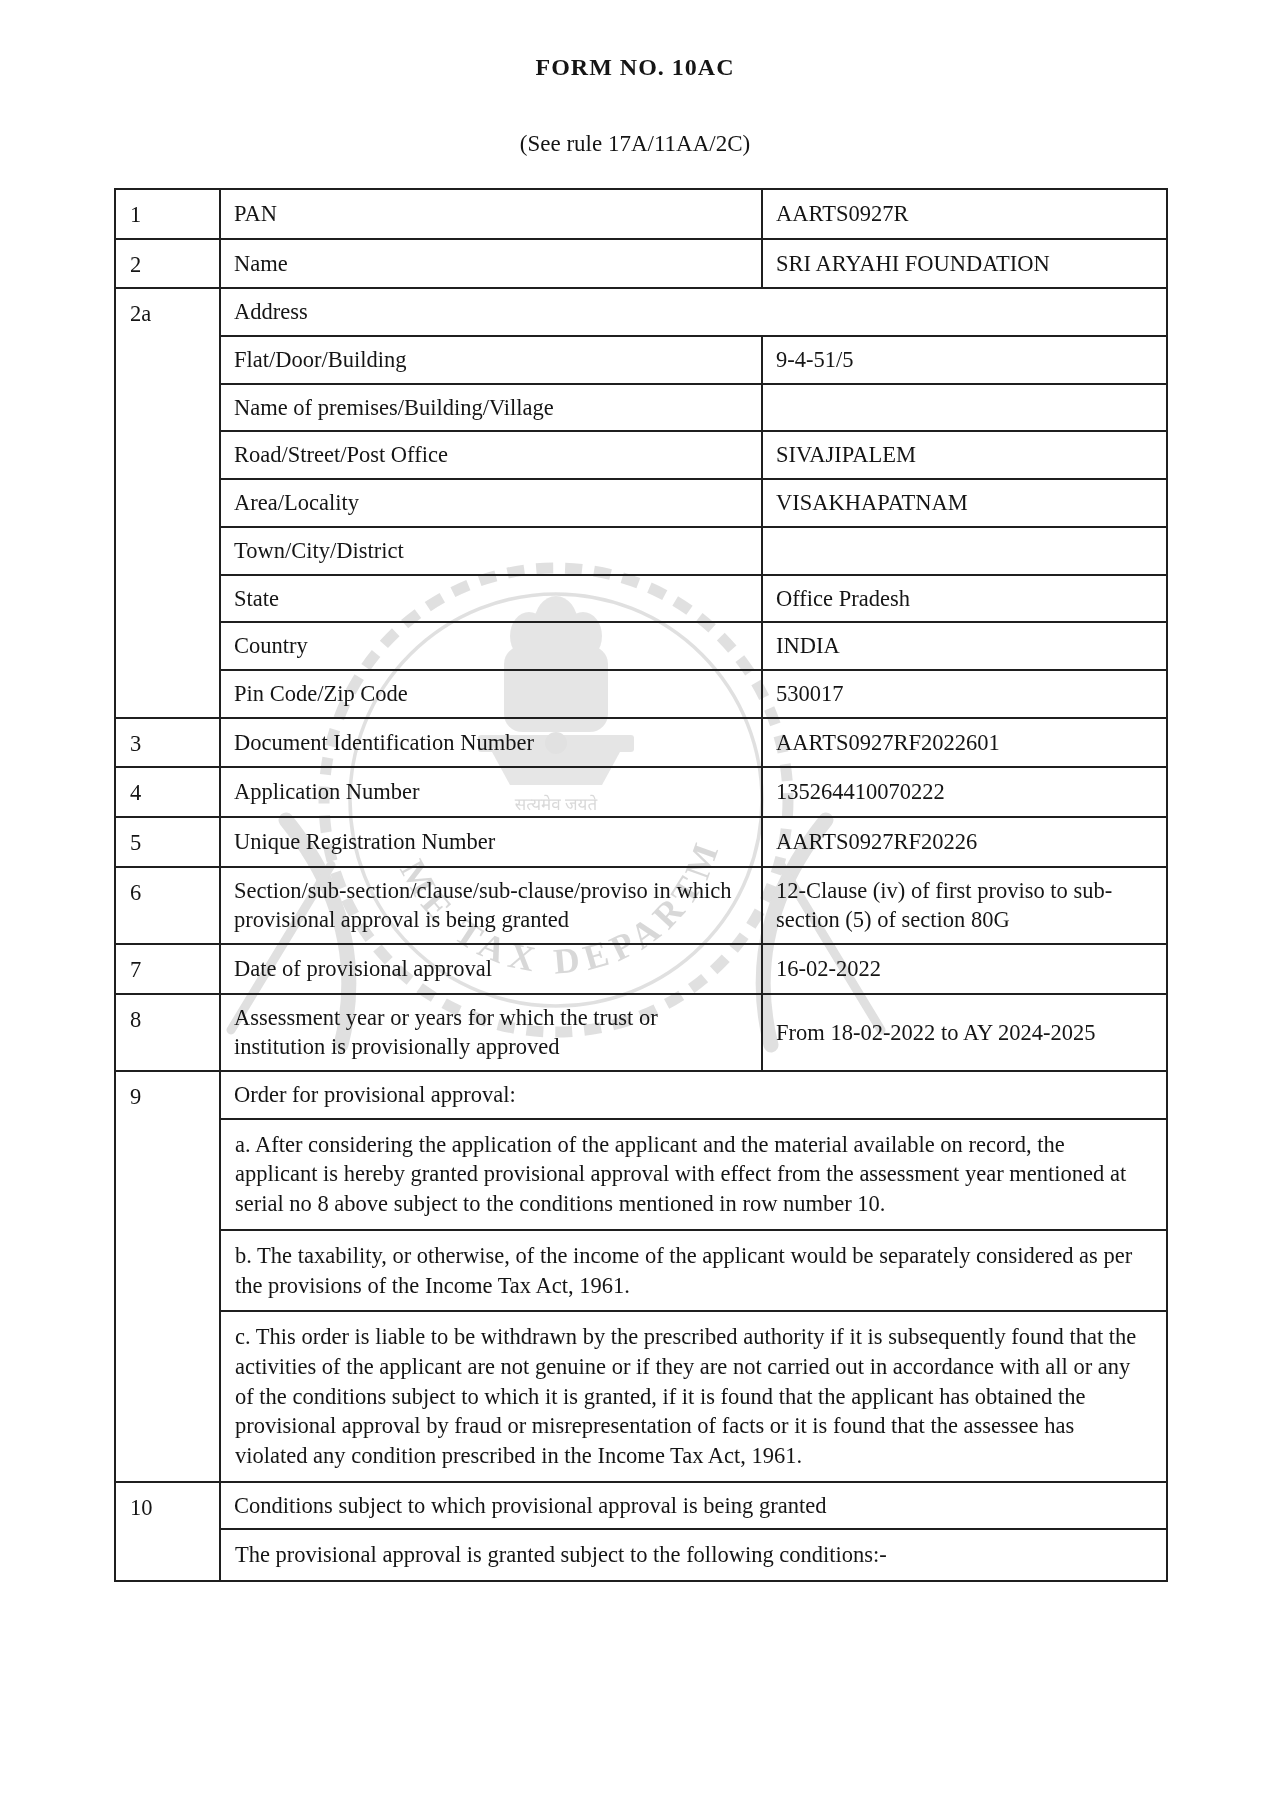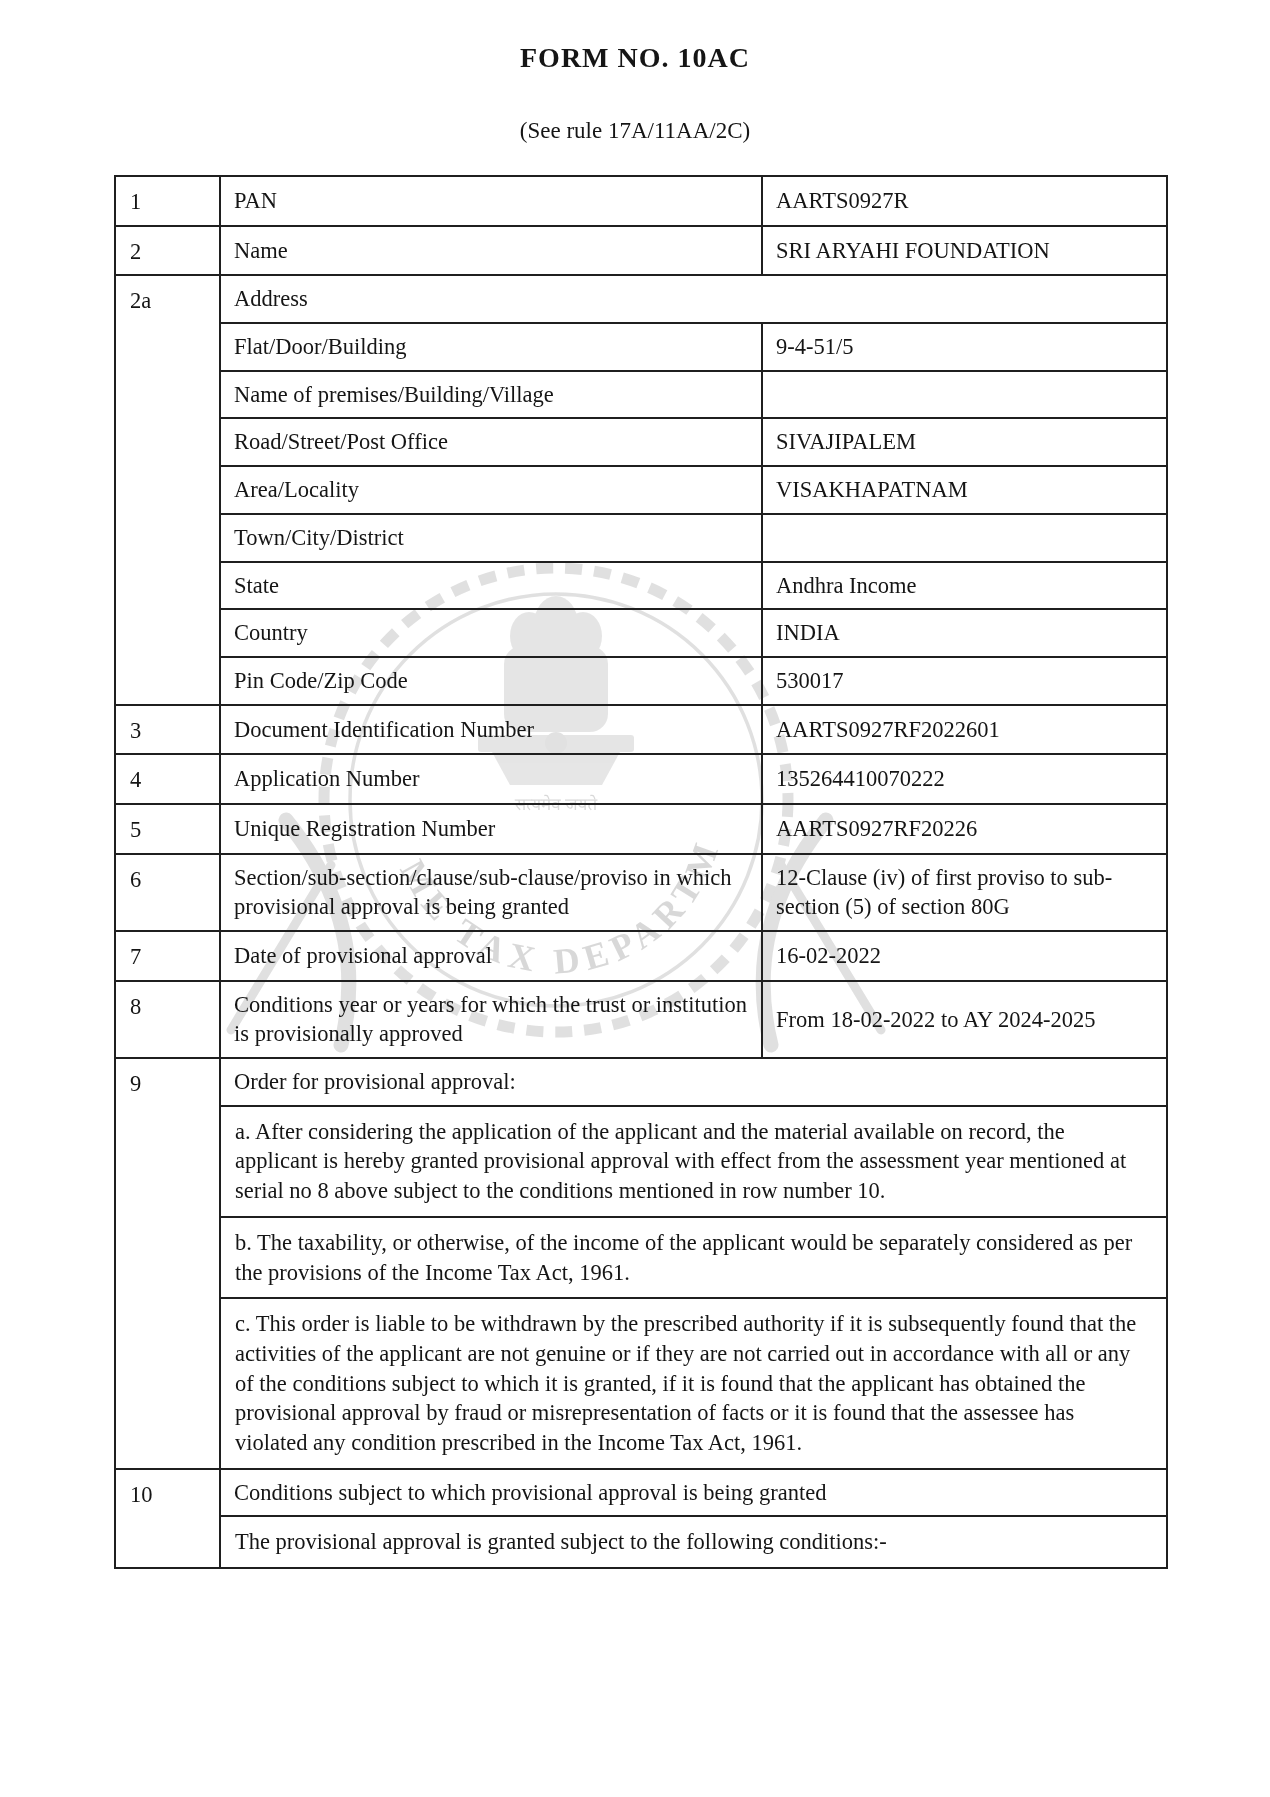--- a/index.html
+++ b/index.html
@@ -3,21 +3,21 @@
 <meta charset="utf-8">
 <style>
   html,body{margin:0;padding:0;}
   body{
     width:1270px;height:1797px;background:#ffffff;position:relative;
     font-family:"Liberation Serif","DejaVu Serif",serif;color:#151515;
     overflow:hidden;
   }
   .doc-header{position:relative;z-index:2;text-align:center;}
   .form-title{
-    margin:0;padding-top:42px;font-size:28px;font-weight:bold;
+    margin:12px;padding-top:42px;font-size:24px;font-weight:bold;
     letter-spacing:1px;
   }
   .rule-line{margin:6px;padding-top:38px;font-size:23px;}
   .order-line{margin:0;padding-top:12px;font-size:23px;}
 
   .table-wrap{position:relative;z-index:2;margin:31px 0 0 114px;}
   table.doc-table{
     border-collapse:collapse;table-layout:fixed;width:1052px;
     background:transparent;
   }
@@ -116,21 +116,21 @@
     <tr>
       <td class="label">Area/Locality</td>
       <td class="value">VISAKHAPATNAM</td>
     </tr>
     <tr>
       <td class="label">Town/City/District</td>
       <td class="value"></td>
     </tr>
     <tr>
       <td class="label">State</td>
-      <td class="value">Andhra Income</td>
+      <td class="value">Office Pradesh</td>
     </tr>
     <tr>
       <td class="label">Country</td>
       <td class="value">INDIA</td>
     </tr>
     <tr>
       <td class="label">Pin Code/Zip Code</td>
       <td class="value">530017</td>
     </tr>
     <tr>
@@ -153,21 +153,21 @@
       <td class="label">Section/sub-section/clause/sub-clause/proviso in which provisional approval is being granted</td>
       <td class="value">12-Clause (iv) of first proviso to sub-section (5) of section 80G</td>
     </tr>
     <tr>
       <td class="num">7</td>
       <td class="label">Date of  provisional approval</td>
       <td class="value">16-02-2022</td>
     </tr>
     <tr>
       <td class="num">8</td>
-      <td class="label">Conditions year or years for which the trust or institution is provisionally approved</td>
+      <td class="label">Assessment year or years for which the trust or institution is provisionally approved</td>
       <td class="value">From 18-02-2022 to AY 2024-2025</td>
     </tr>
     <tr>
       <td class="num" rowspan="4">9</td>
       <td class="label" colspan="2">Order for provisional approval:</td>
     </tr>
     <tr>
       <td class="para" colspan="2">a. After considering the application of the applicant and the material available on record, the applicant is hereby granted provisional approval with effect from the assessment year mentioned at serial no 8 above subject to the conditions mentioned in row number 10.</td>
     </tr>
     <tr>

